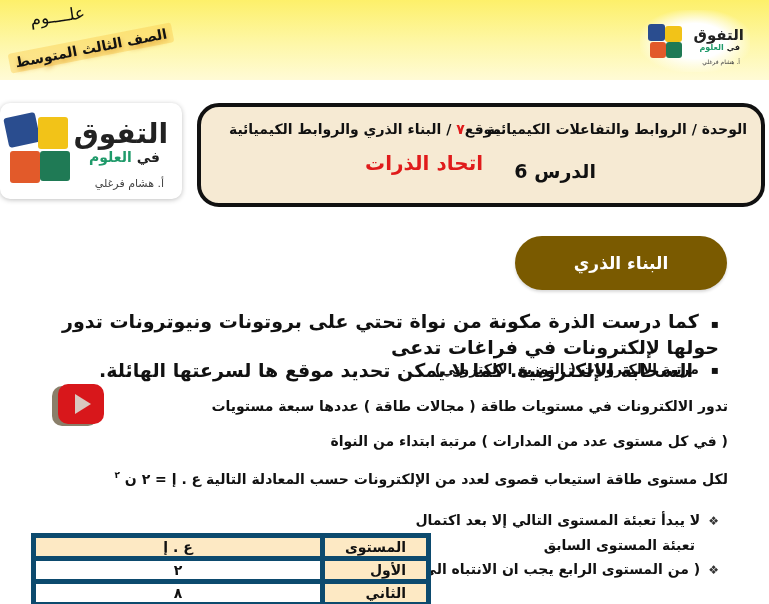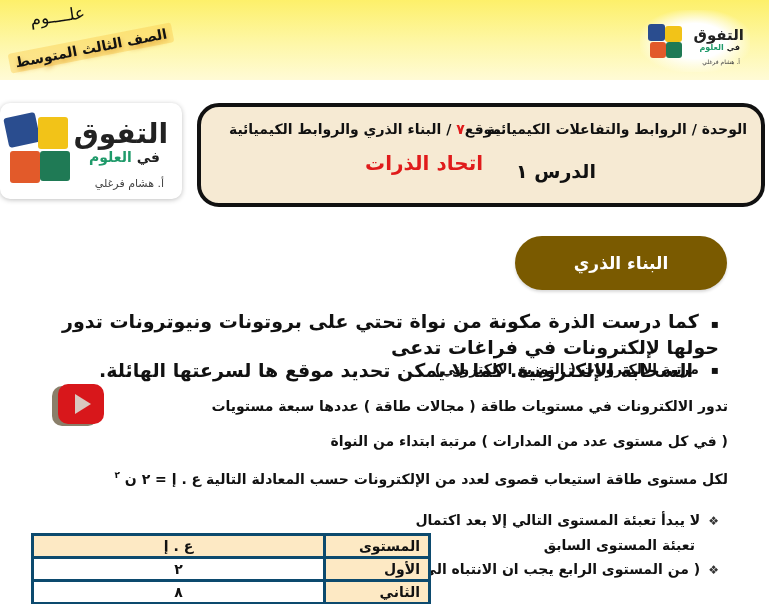--- a/index.html
+++ b/index.html
@@ -90,21 +90,21 @@
     .list2 { right: 50px; top: 508px; width: 330px; font-size: 14px; line-height: 24px; }
     .list2 .li::before { content: "\2756"; margin-left: 8px; font-size: 12px; color: #333; }
     .list2 .cont { padding-right: 24px; display: block; }
 
     
     .levels-table {
       position: absolute; left: 31px; top: 533px; width: 400px; border-collapse: collapse;
       direction: rtl; font-size: 14px; font-weight: bold;
     }
     .levels-table td, .levels-table th {
-      border: 3px solid #0c4a6e; height: 23px; text-align: center; padding: 0 8px;
+      border: 5px solid #0c4a6e; height: 23px; text-align: center; padding: 0 20px;
     }
     .levels-table th { background: #fde9c4; font-weight: bold; }
     .levels-table th.lvl, .levels-table td.lvl { width: 105px; text-align: right; }
     .levels-table td.lvl { background: #fde9c4; }
     .levels-table td.val { background: #fff; }
   </style>
 </head>
 <body>
 
 <div class="header-band">
@@ -140,21 +140,21 @@
     <span style="color:#1f9a6a;">العلوم</span>
   </div>
   <div class="author" style="right:18px; top:74px; font-size:11px;">أ. هشام فرغلي</div>
 </div>
 
 <div class="lesson-box">
   <div class="lesson-unit">الوحدة / الروابط والتفاعلات الكيميائية</div>
   <div class="lesson-chapter">
     <span>موقع</span><span class="num">٧</span><span> / البناء الذري والروابط الكيميائية</span>
   </div>
-  <div class="lesson-num">الدرس ١</div>
+  <div class="lesson-num">الدرس 6</div>
   <div class="lesson-title">اتحاد الذرات</div>
 </div>
 
 <div class="section-pill">البناء الذري</div>
 
 <div class="rtl p1">
   <span class="bullet-sq"></span><span>كما درست الذرة مكونة من نواة تحتي على بروتونات ونيوترونات تدور حولها لإلكترونات في فراغات تدعى</span>
   <span class="line2">السحابة الإلكترونية. كما لا يمكن تحديد موقع ها لسرعتها الهائلة.</span>
 </div>
 <div class="rtl p2">

